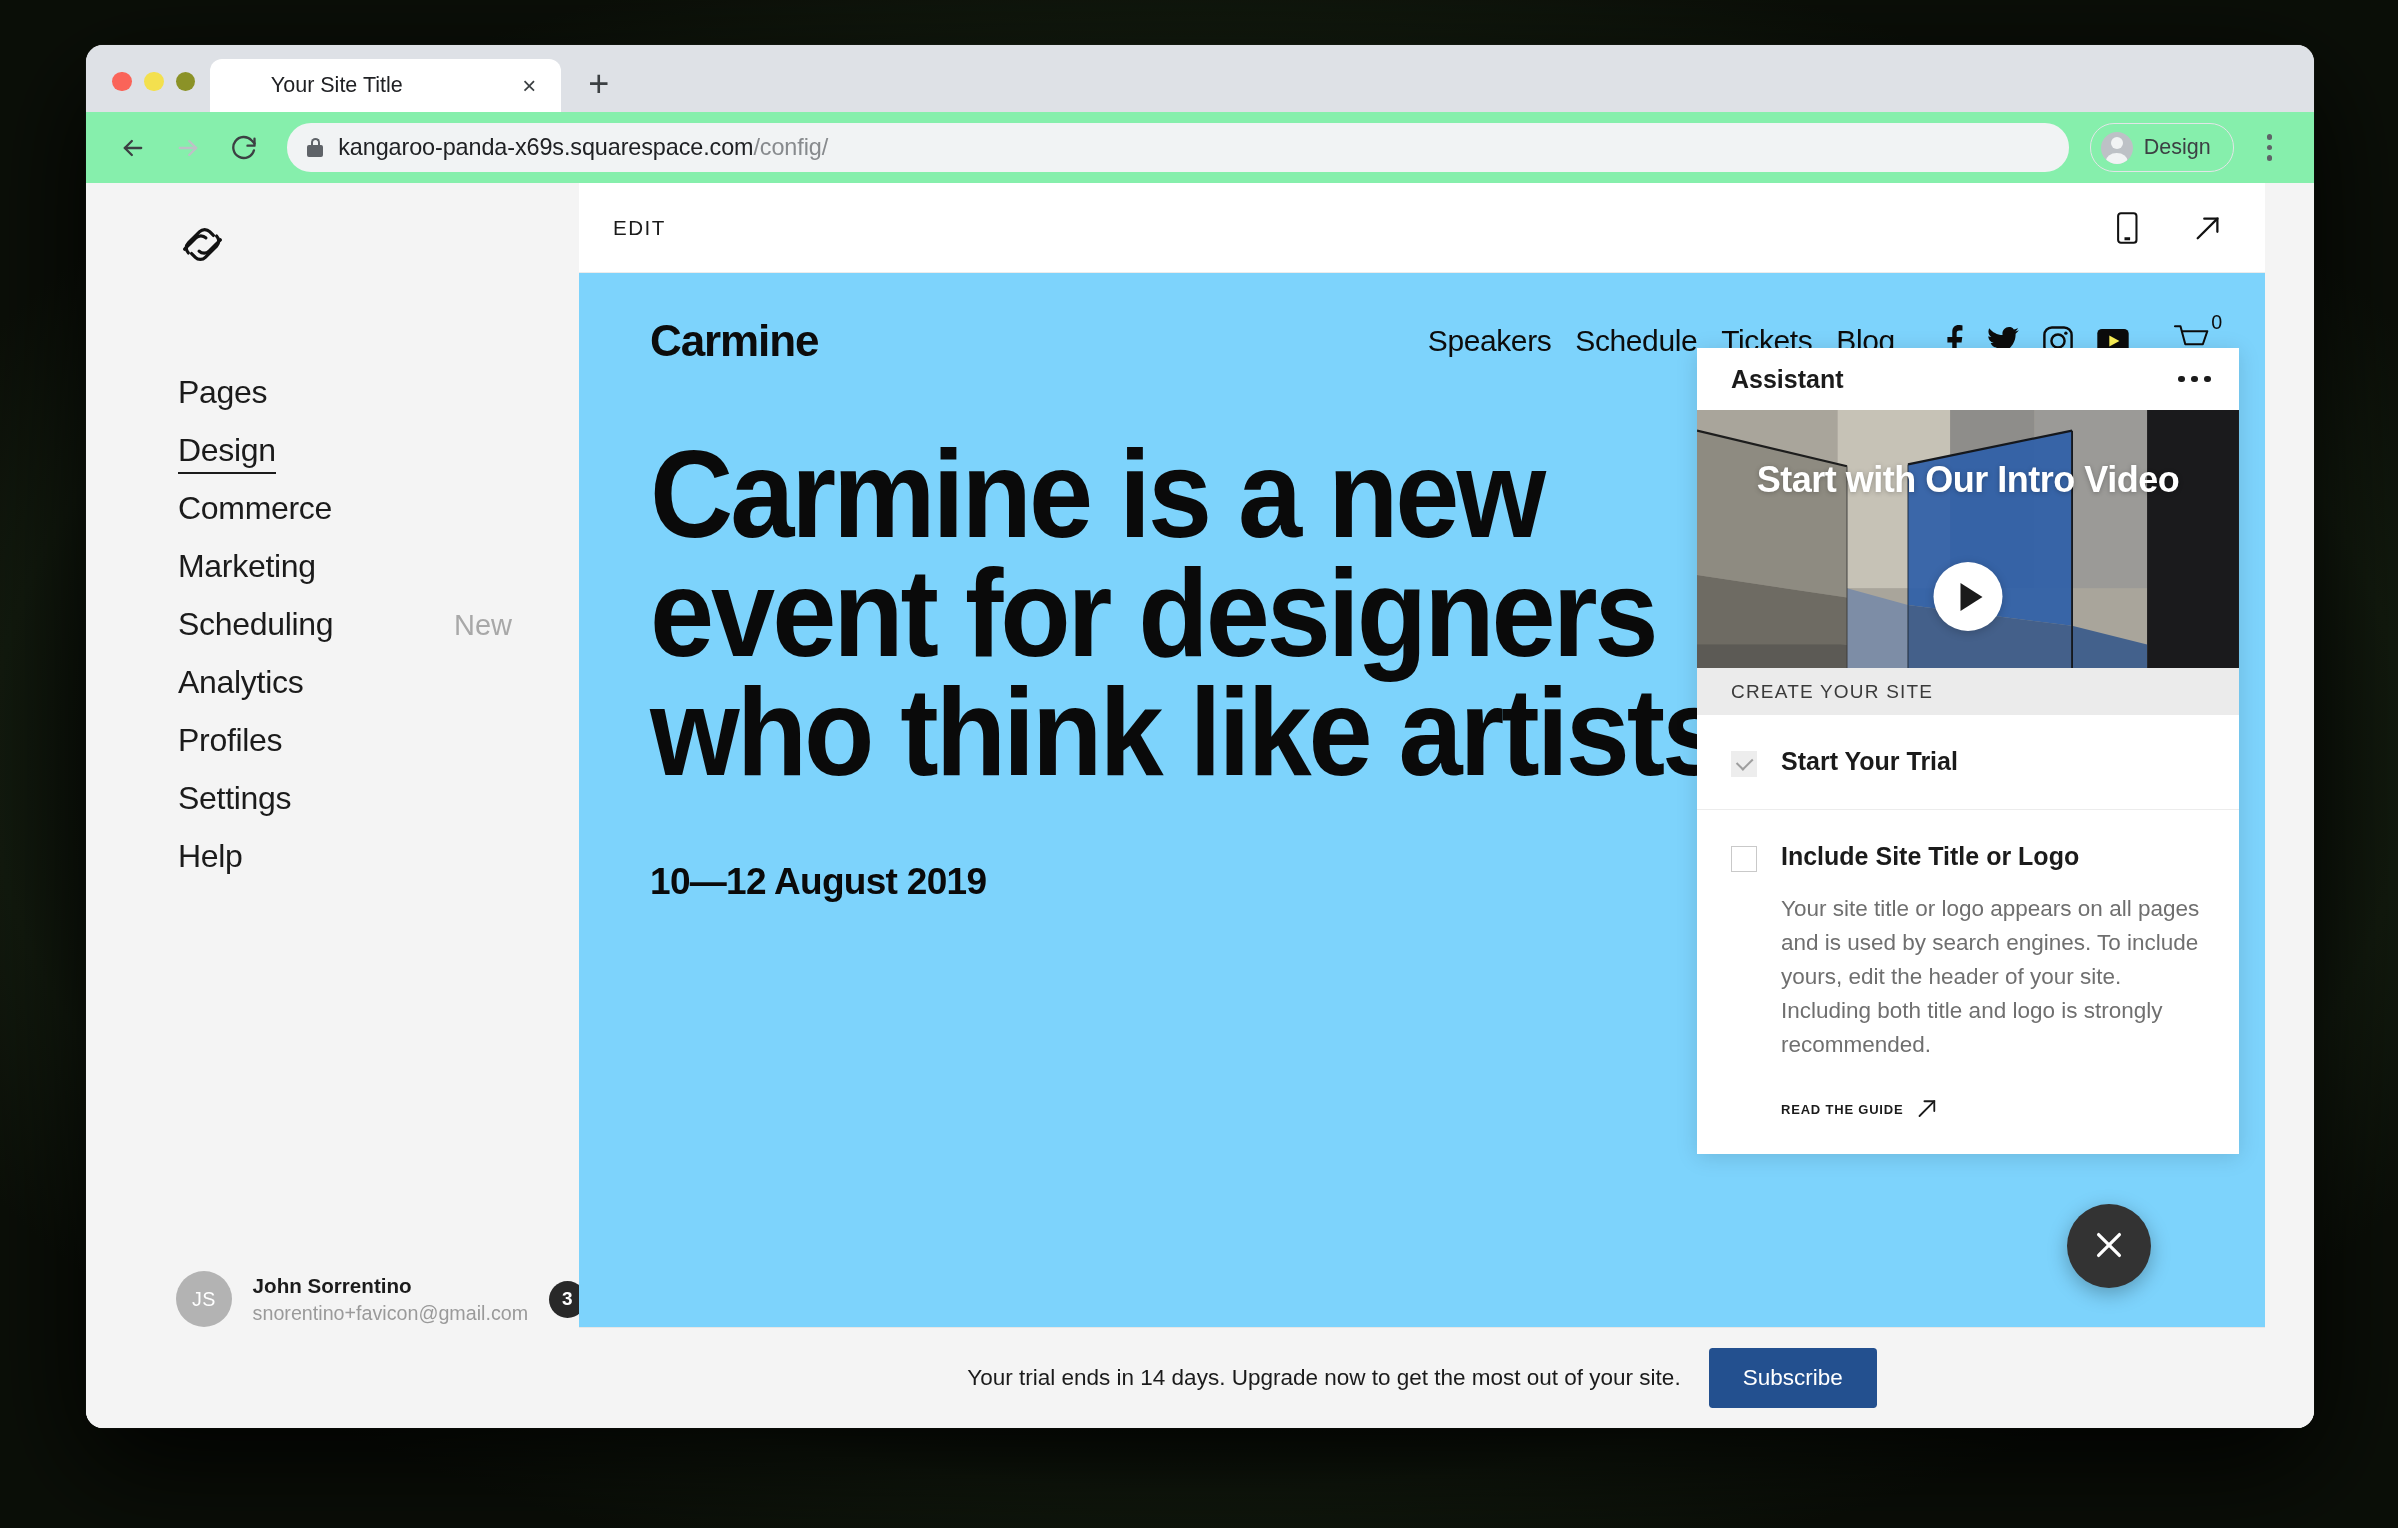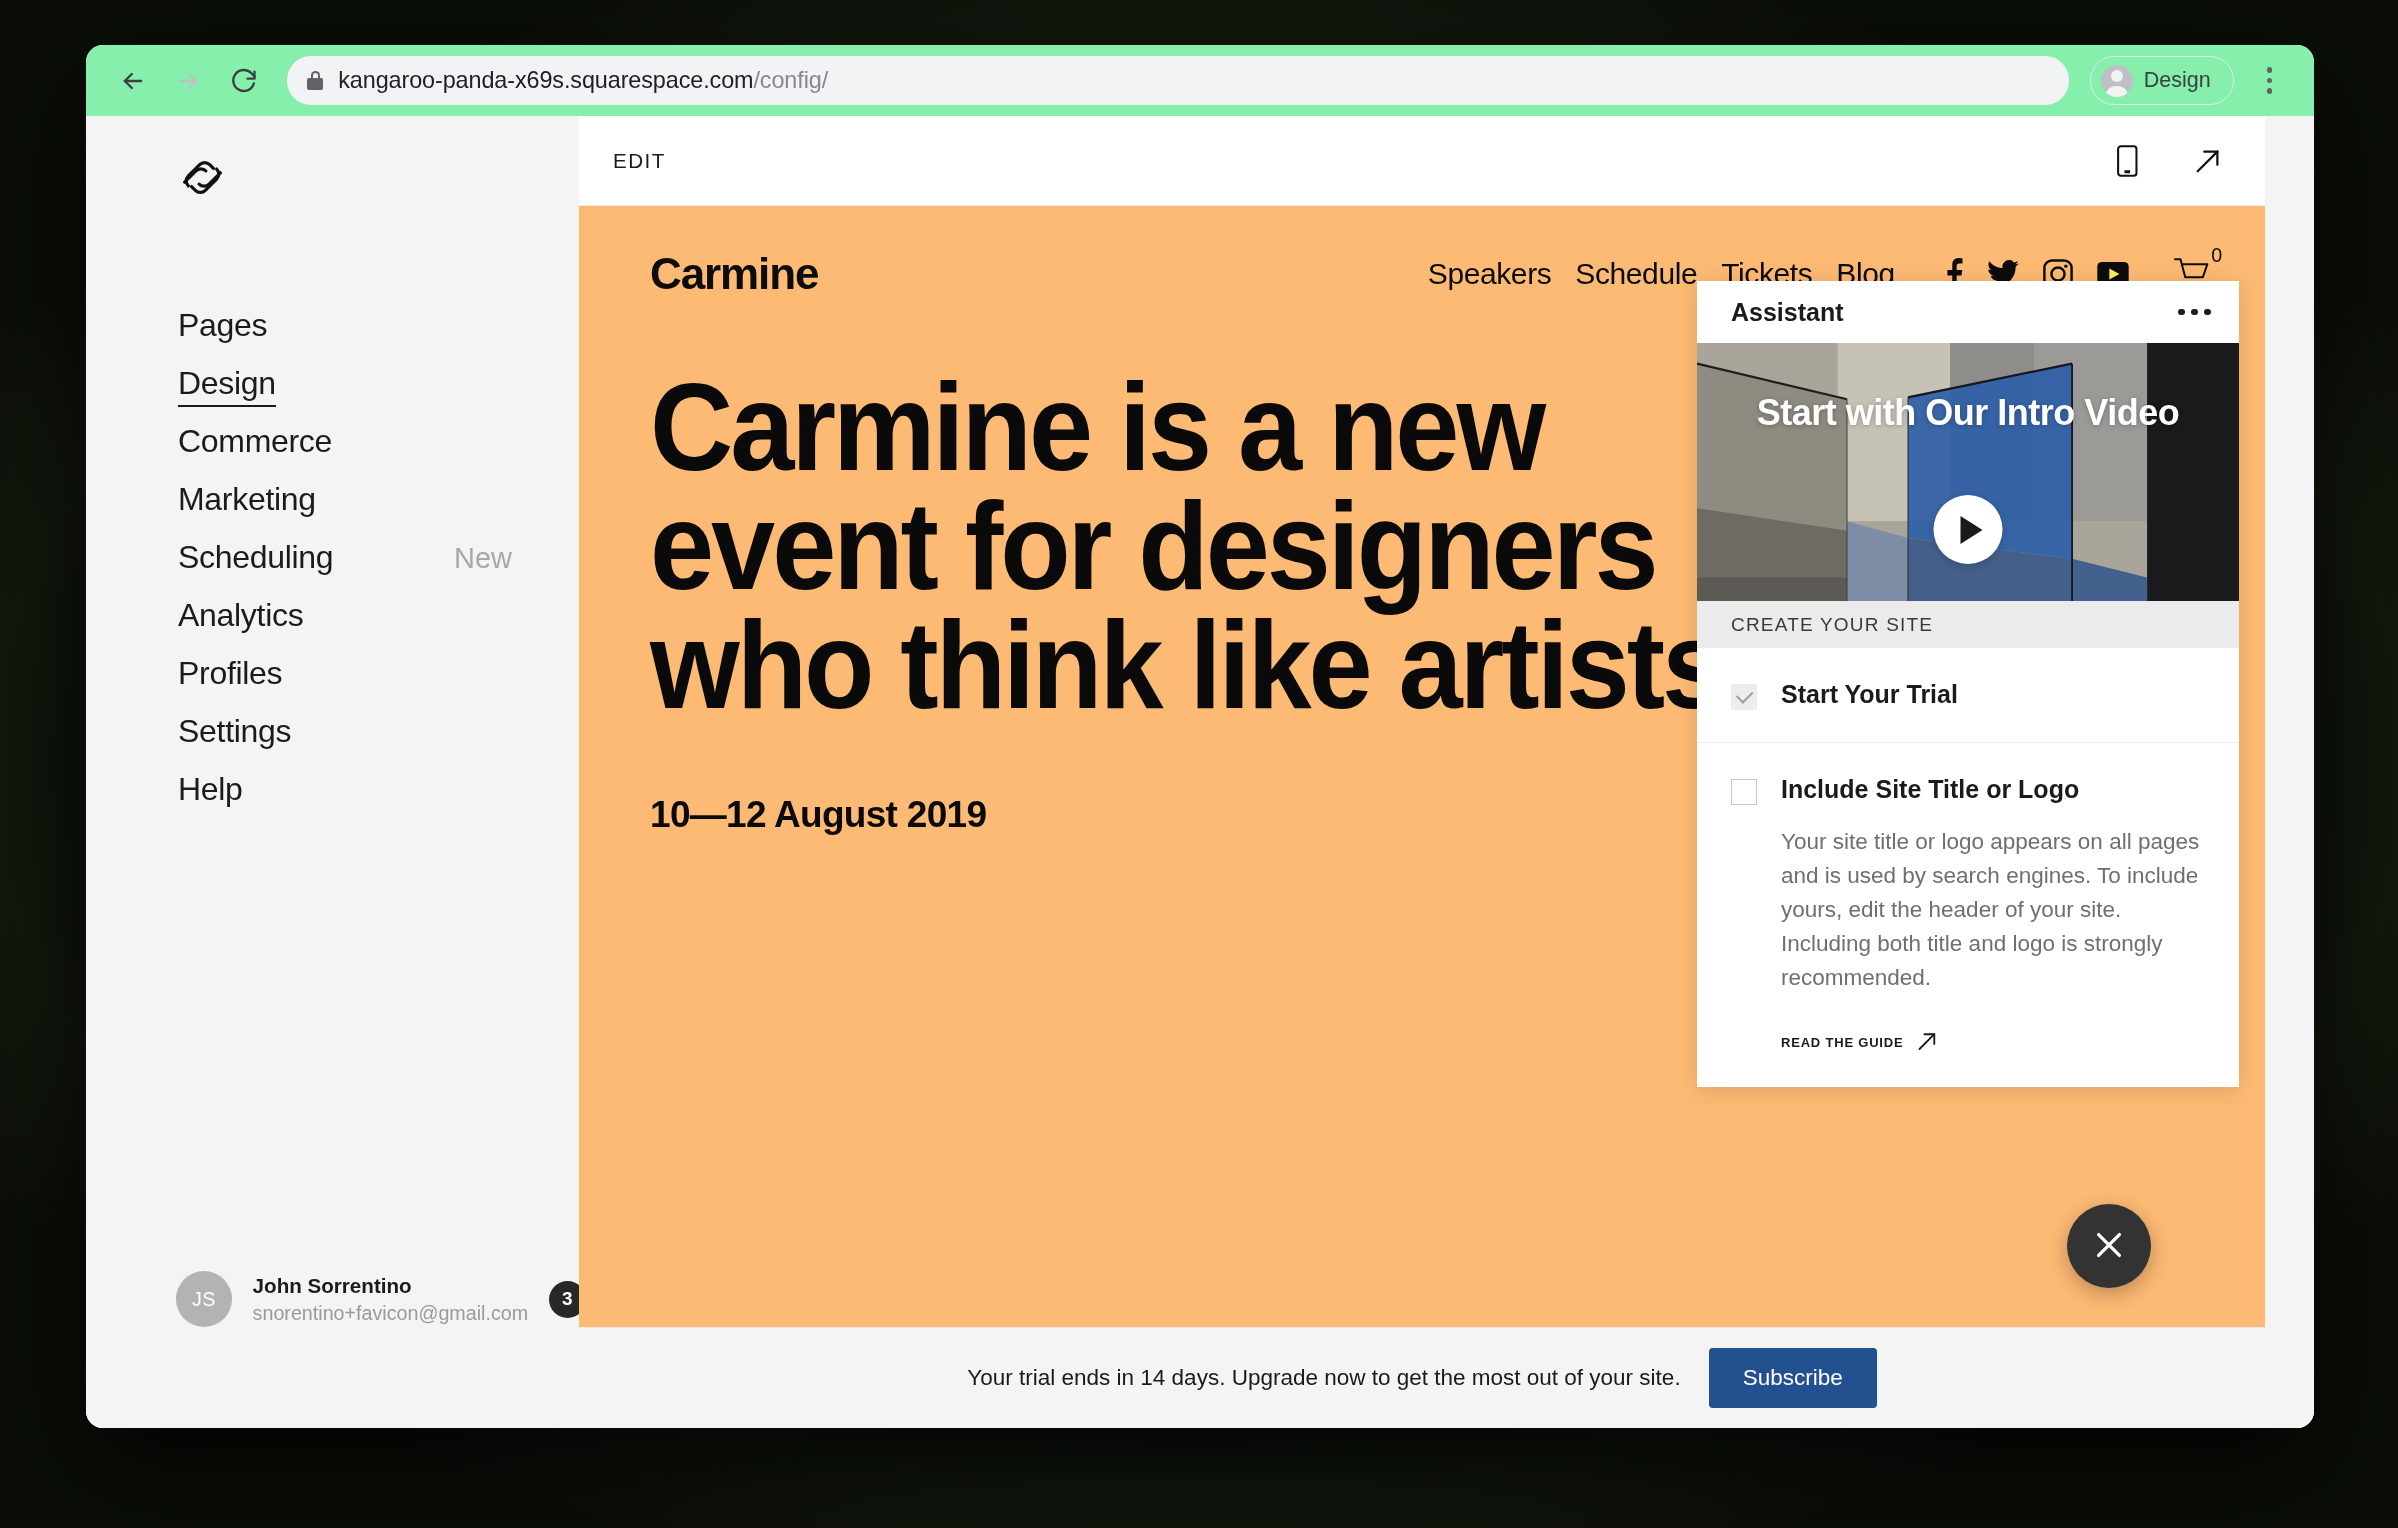--- a/index.html
+++ b/index.html
@@ -202,21 +202,21 @@
   .editbar-actions { margin-left: auto; display: flex; align-items: center; gap: 43px; }
   .icon-btn { width: 37px; height: 41px; display: flex; align-items: center; justify-content: center; color: #111; }
 
   
   .canvas {
     flex: 1; position: relative; min-height: 0;
     overflow: hidden;
   }
   .site {
     position: absolute; inset: 0;
-    background: #fdba74;
+    background: #7dd3fc;
     padding: 43px 0 0 0;
     overflow: hidden;
   }
   .site-header {
     display: flex; align-items: center;
     padding: 0 54px 0 71px;
   }
   .site-logo {
     font-size: 44px; font-weight: bold; color: #0c0c0c;
     letter-spacing: -1.1px;
@@ -355,20 +355,33 @@
     padding: 17px 34px; cursor: pointer;
   }
 </style>
 </head>
 <body>
 
 <div class="backdrop"></div>
 
 <div class="window">
 
+  <div class="tabstrip">
+    <div class="traffic">
+      <span class="dot red"></span>
+      <span class="dot yellow"></span>
+      <span class="dot green"></span>
+    </div>
+    <div class="tab">
+      <span class="tab-favicon"><span class="cube"></span></span>
+      <span class="tab-title">Your Site Title</span>
+      <span class="tab-close">×</span>
+    </div>
+    <div class="newtab">+</div>
+  </div>
 
   <div class="toolbar">
     <span class="navbtn">
       <svg width="28" height="28" viewBox="0 0 24 24" fill="none" stroke="currentColor" stroke-width="2" stroke-linecap="round" stroke-linejoin="round">
           <line x1="19" y1="12" x2="5" y2="12"></line>
           <polyline points="11 18 5 12 11 6"></polyline>
         </svg>
     </span>
     <span class="navbtn disabled">
       <svg width="28" height="28" viewBox="0 0 24 24" fill="none" stroke="currentColor" stroke-width="2" stroke-linecap="round" stroke-linejoin="round">

